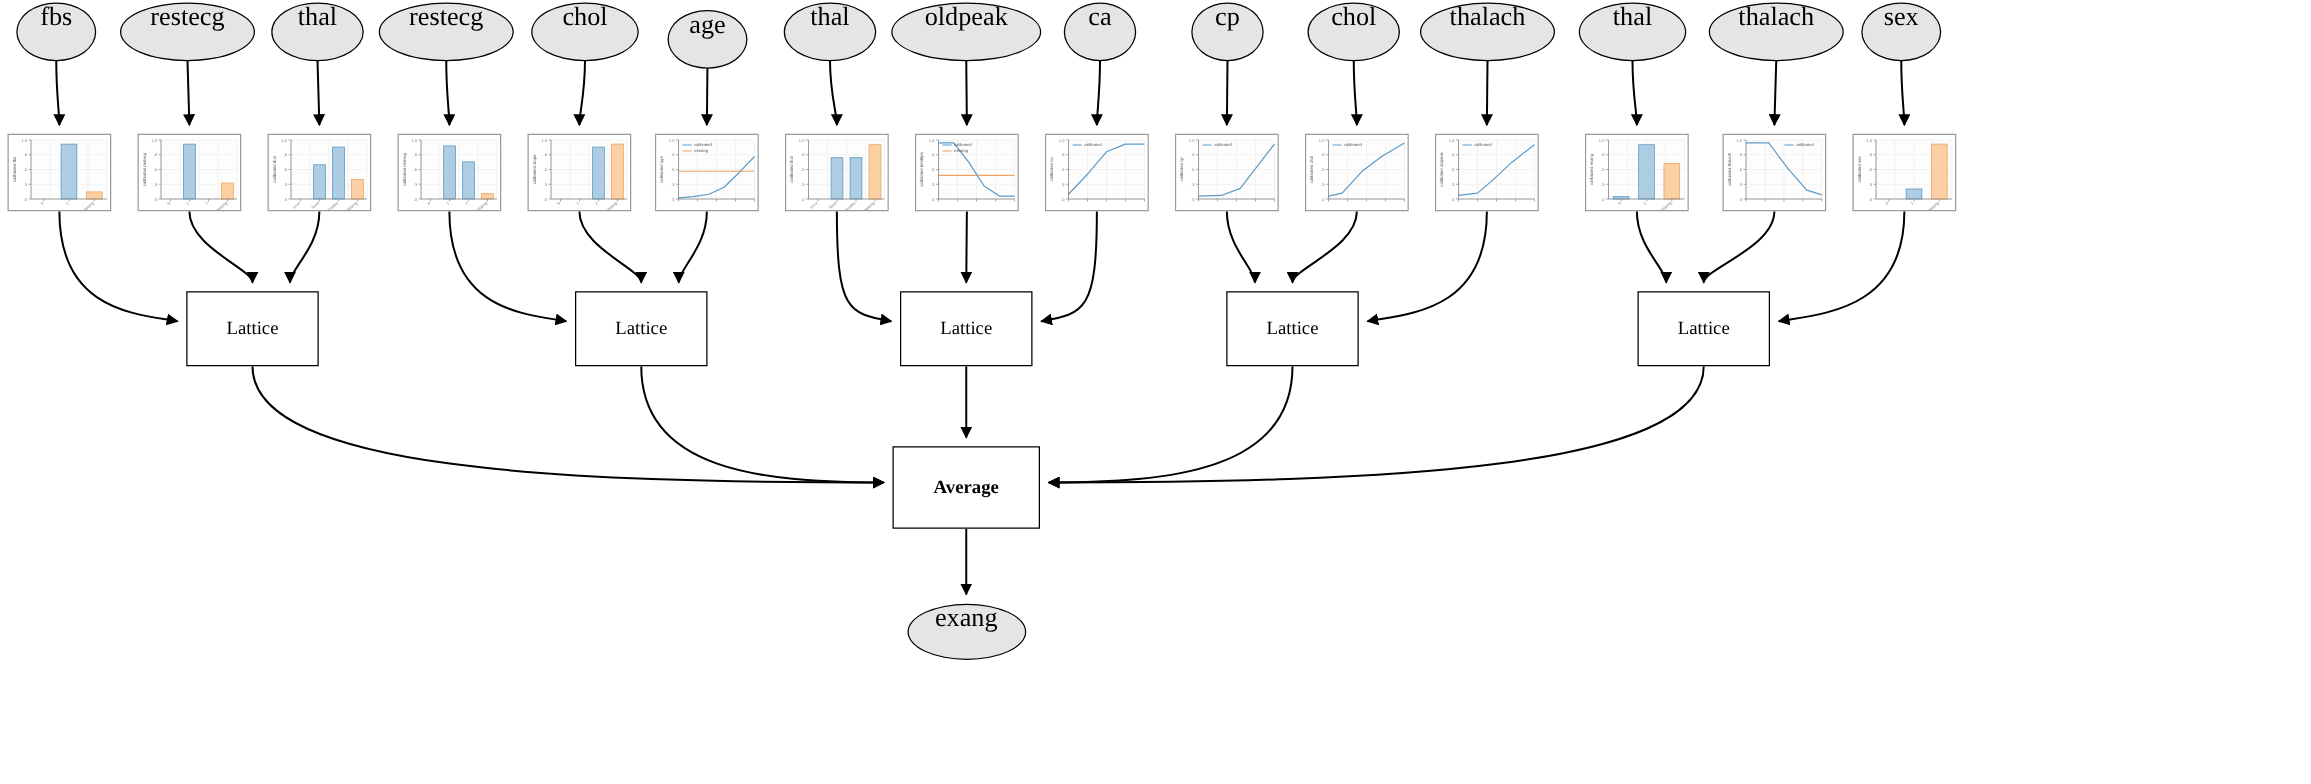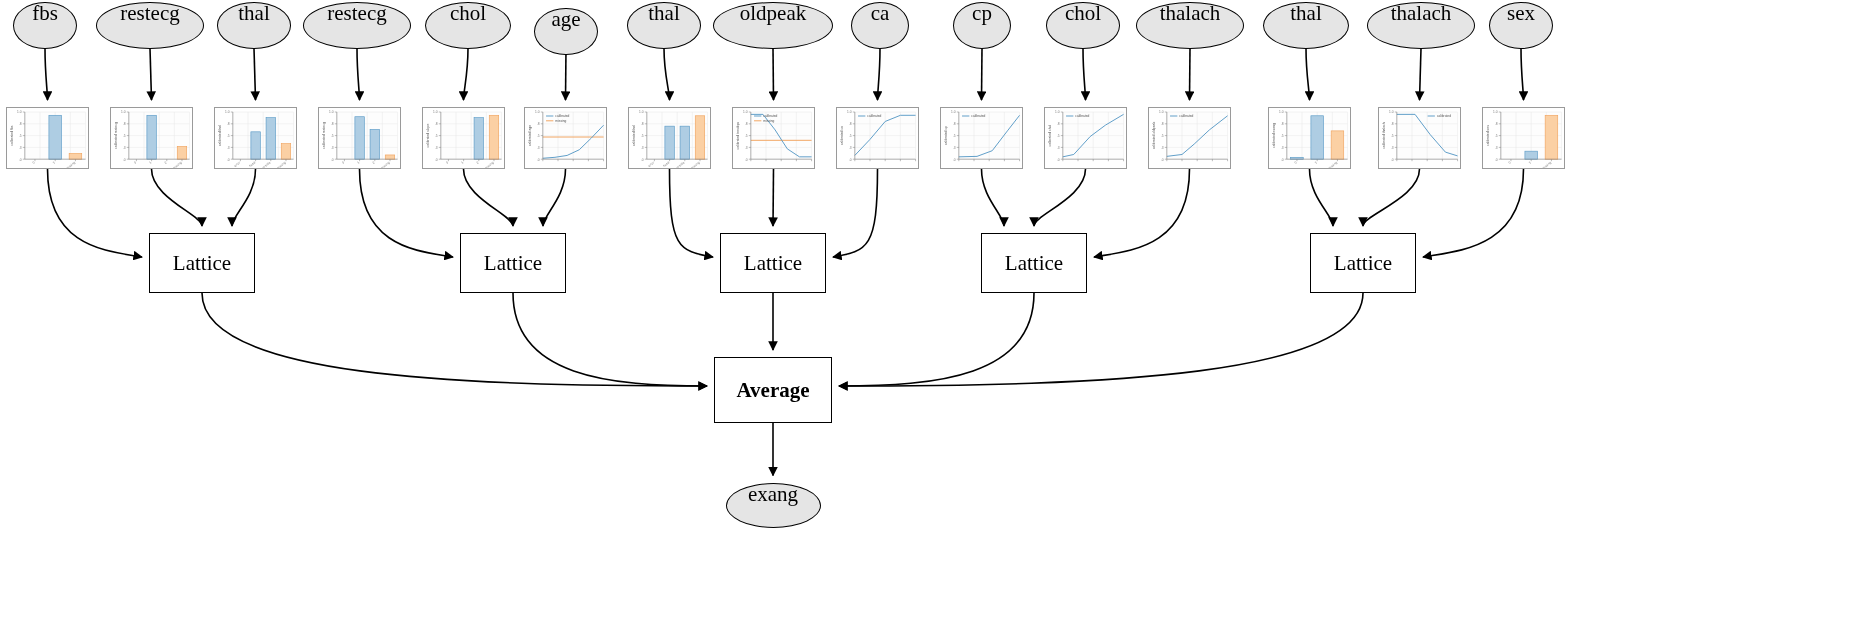--- a/index.html
+++ b/index.html
@@ -8,21 +8,21 @@
   #stage{position:absolute;left:0;top:0;width:1849px;height:627px;}
 
   
   .node-ellipse{position:absolute;border:1.6px solid #000;border-radius:50%;
     background:#e5e5e5;display:flex;align-items:flex-start;justify-content:center;
     box-sizing:border-box;color:#000;}
   .node-ellipse span{font-size:21px;line-height:1;white-space:nowrap;}
 
   .node-box{position:absolute;border:1.6px solid #000;background:#fff;
     display:flex;align-items:center;justify-content:center;box-sizing:border-box;}
-  .node-box span{font-size:21px;line-height:1;white-space:nowrap;color:#000;}
+  .node-box span{font-size:15px;line-height:1;white-space:nowrap;color:#000;}
 
   
   .panel{position:absolute;border:1.4px solid #9a9a9a;background:#fff;
     box-sizing:border-box;overflow:hidden;}
   .panel svg{display:block;width:100%;height:100%;}
 
   
   #edges{position:absolute;left:0;top:0;width:1849px;height:627px;
          pointer-events:none;}
 </style>

